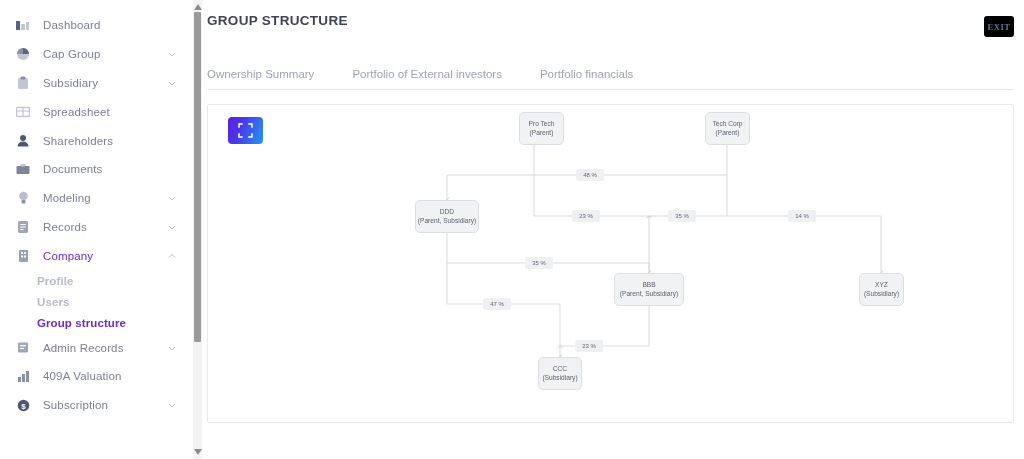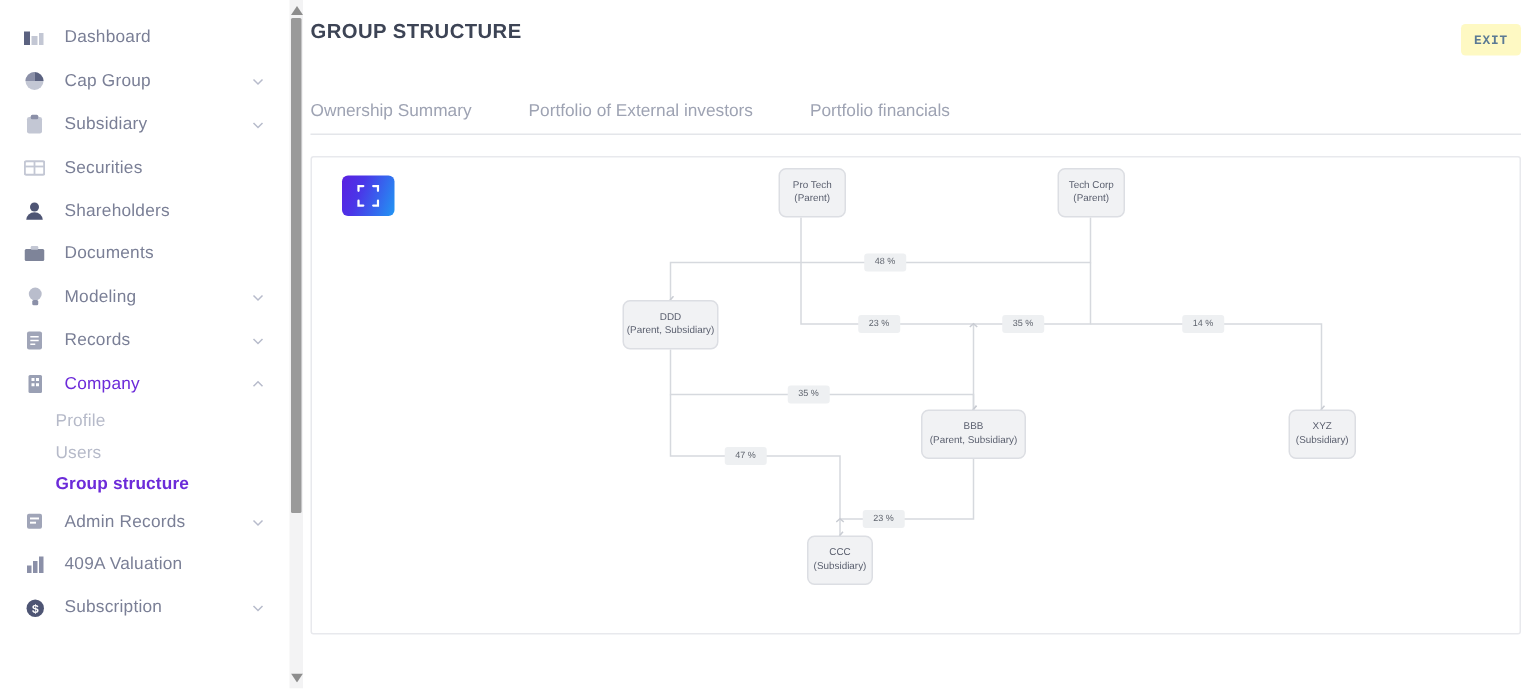--- a/index.html
+++ b/index.html
@@ -70,20 +70,21 @@
   }
   .subnav-item {
     height: 21px;
     display: flex;
     align-items: center;
     font-size: 11.5px;
     color: #b6bac9;
     cursor: pointer;
     letter-spacing: 0.1px;
     white-space: nowrap;
+    font-weight: bold;
   }
   .subnav-item.active {
     color: #6c2bd9;
     font-weight: bold;
   }
 
   
   .vscroll {
     position: absolute;
     left: 193px;
@@ -131,31 +132,31 @@
   .page-title {
     font-size: 13.5px;
     font-weight: bold;
     color: #3d4455;
     letter-spacing: 0.3px;
   }
   .exit-btn {
     position: absolute;
     right: 10px;
     top: 16px;
-    width: 40px;
+    width: 30px;
     height: 21px;
-    background: #fef9c3;
+    background: #000000;
     border: none;
     border-radius: 3px;
     color: #5b7a94;
     font-size: 8.5px;
     font-weight: bold;
     letter-spacing: 0.6px;
     cursor: pointer;
-    font-family: Liberation Mono, monospace;
+    font-family: Liberation Serif, serif;
     display: flex;
     align-items: center;
     justify-content: center;
   }
 
   .tabs {
     position: relative;
     display: flex;
     align-items: flex-end;
     height: 30px;
@@ -301,21 +302,21 @@
     </div>
 
     <div class="nav-item">
       <span class="nav-icon">
         <svg width="14" height="12" viewBox="0 0 14 12">
             <rect x="0.5" y="1.5" width="13" height="9" rx="1" fill="none" stroke="#c3c7d4" stroke-width="1.4"></rect>
             <line x1="0.5" y1="5" x2="13.5" y2="5" stroke="#c3c7d4" stroke-width="1.2"></line>
             <line x1="7" y1="1.5" x2="7" y2="10.5" stroke="#c3c7d4" stroke-width="1.2"></line>
           </svg>
       </span>
-      <span class="nav-label">Securities</span>
+      <span class="nav-label">Spreadsheet</span>
     </div>
 
     <div class="nav-item">
       <span class="nav-icon">
         <svg width="14" height="13" viewBox="0 0 14 13">
             <circle cx="7" cy="4" r="3" fill="#4e5574"></circle>
             <path d="M1.5 12.5 A5.5 5 0 0 1 12.5 12.5 Z" fill="#4e5574"></path>
           </svg>
       </span>
       <span class="nav-label">Shareholders</span>

